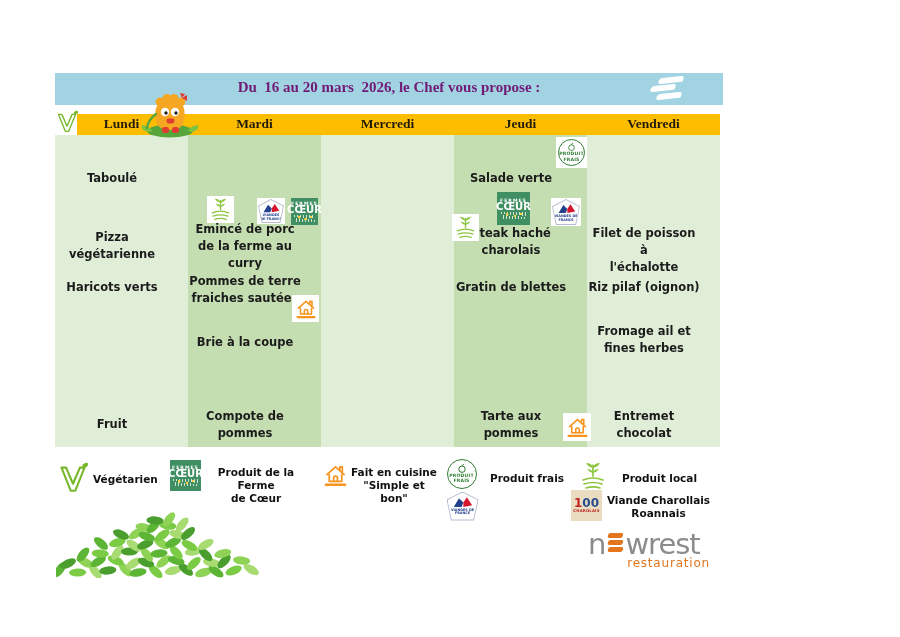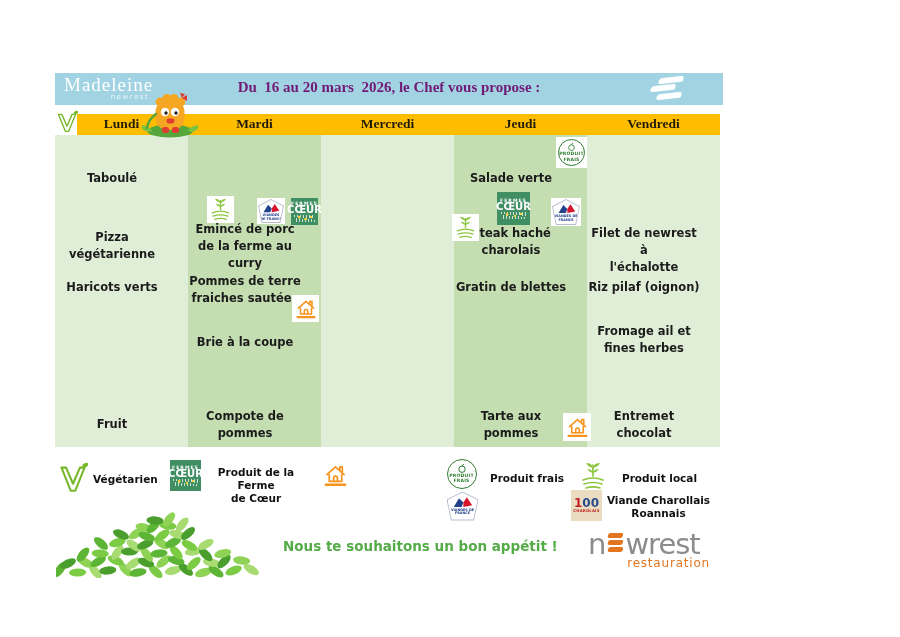--- a/index.html
+++ b/index.html
@@ -92,24 +92,20 @@
   .ebars{display:inline-flex;flex-direction:column;gap:2.4px;margin:0 2px 4px 3px;align-self:center;}
   .ebars i{display:block;width:15px;height:4.6px;background:#e2751d;border-radius:2px;transform:skewX(-16deg);}
   .nrlogo-sub{text-align:right;color:#e2751d;font-size:12px;letter-spacing:.8px;margin-top:-3px;}
 </style>
 </head>
 <body>
 
 <div class="stage">
 
   <div class="topbar">
-    <div class="brand">
-      <div class="brand-name">Madeleine</div>
-      <div class="brand-sub">newrest</div>
-    </div>
     <div class="title">Du  16 au 20 mars  2026, le Chef vous propose :</div>
     <div class="nr-mark">
         <i></i>
         <i></i>
         <i></i>
       </div>
   </div>
 
   <svg class="veg-corner" width="22" height="24" viewBox="0 0 26 28">
     <path d="M3 5 L11 25 L15 25 L23 5 L19 5 L13 19 L7 5 Z" fill="#fff" stroke="#76b82a" stroke-width="1.6" stroke-linejoin="round"></path>
@@ -165,21 +161,21 @@
   <div class="item" style="left:188px;top:408px">Compote de
 pommes</div>
 
   <div class="item" style="left:454px;top:170px">Salade verte</div>
   <div class="item" style="left:454px;top:225px">Steak haché
 charolais</div>
   <div class="item" style="left:454px;top:279px">Gratin de blettes</div>
   <div class="item" style="left:454px;top:408px">Tarte aux
 pommes</div>
 
-  <div class="item" style="left:587px;top:225px">Filet de newrest à
+  <div class="item" style="left:587px;top:225px">Filet de poisson à
 l'échalotte</div>
   <div class="item" style="left:587px;top:279px">Riz pilaf (oignon)</div>
   <div class="item" style="left:587px;top:408px">Entremet
 chocolat</div>
   <div class="item" style="left:587px;top:323px">Fromage ail et
 fines herbes</div>
 
   <div class="ibox" style="left:207px;top:196px;width:27px;height:27px">
     <svg class="sprig" width="23" height="23" viewBox="0 0 28 28" fill="none" stroke="#8cc63f" stroke-width="1.7" stroke-linecap="round">
       <path d="M14 3 v11"></path>
@@ -288,20 +284,22 @@
 
   <div class="ibox nobg" style="left:322px;top:462px;width:26px;height:26px">
     <svg width="25" height="25" viewBox="0 0 26 26" fill="none" stroke="#f7941d" stroke-width="1.8" stroke-linecap="round" stroke-linejoin="round">
       <path d="M4 12 L13 4 L22 12"></path>
         <path d="M17.5 7 v-3 h2.6 v5"></path>
       <path d="M6.5 12 v7 h13 v-7"></path>
         <path d="M11 19 v-3.4 a2 2 0 0 1 4 0 V19"></path>
       <path d="M3 22.5 h20" stroke-width="2.6"></path>
     </svg>
   </div>
+  <div class="legend-label centered" style="left:348px;top:466px;width:92px">Fait en cuisine
+"Simple et bon"</div>
 
   <div class="ibox nobg" style="left:446px;top:458px;width:31px;height:31px">
     <div class="pf" style="width:30px;height:30px">
       <svg width="10" height="9" viewBox="0 0 10 9" fill="none" stroke="#2f7d32" stroke-width="1">
         <circle cx="5" cy="5.2" r="3.2"></circle>
           <path d="M5 2 q0.5 -1.5 2 -2"></path>
       </svg>
       <div class="pft">PRODUIT</div>
       <div class="pft">FRAIS</div>
     </div>
@@ -398,21 +396,20 @@
         <ellipse cx="132" cy="21.5" rx="8.6" ry="4.1" fill="#4a9e2e" transform="rotate(-41 132 21.5)"></ellipse>
         <ellipse cx="88" cy="15.5" rx="8.6" ry="4.1" fill="#8fd356" transform="rotate(12 88 15.5)"></ellipse>
         <ellipse cx="97.4" cy="14.5" rx="8.6" ry="4.1" fill="#5cb534" transform="rotate(-45 97.4 14.5)"></ellipse>
         <ellipse cx="111.8" cy="13.5" rx="8.6" ry="4.1" fill="#7ccb45" transform="rotate(8 111.8 13.5)"></ellipse>
         <ellipse cx="126.19999999999999" cy="12.5" rx="8.6" ry="4.1" fill="#a8dc72" transform="rotate(-49 126.19999999999999 12.5)"></ellipse>
         <ellipse cx="99" cy="8.5" rx="8.6" ry="4.1" fill="#4a9e2e" transform="rotate(4 99 8.5)"></ellipse>
         <ellipse cx="113" cy="7.5" rx="8.6" ry="4.1" fill="#8fd356" transform="rotate(-53 113 7.5)"></ellipse>
       </g>
   </svg>
 
-  <div class="bon-appetit">Nous te souhaitons un bon appétit !</div>
 
   <div class="nrlogo">
     <div class="nrlogo-row">
       <span>n</span>
       <span class="ebars">
           <i></i>
           <i></i>
           <i></i>
         </span>
       <span>wrest</span>

